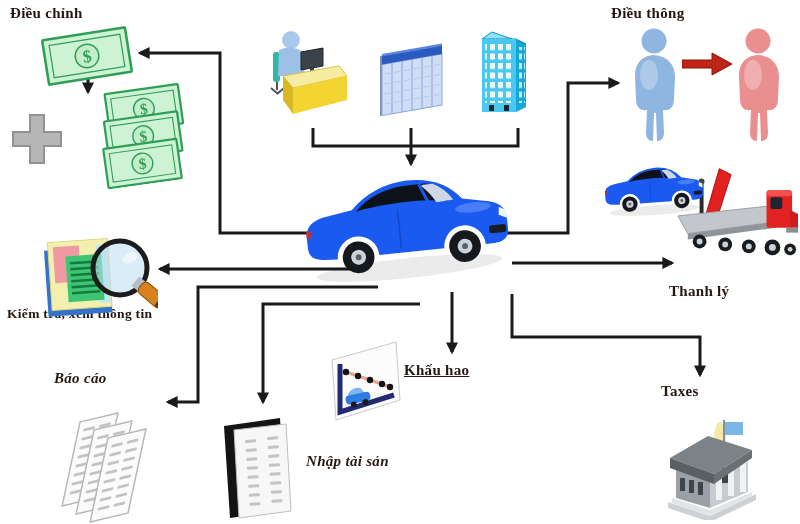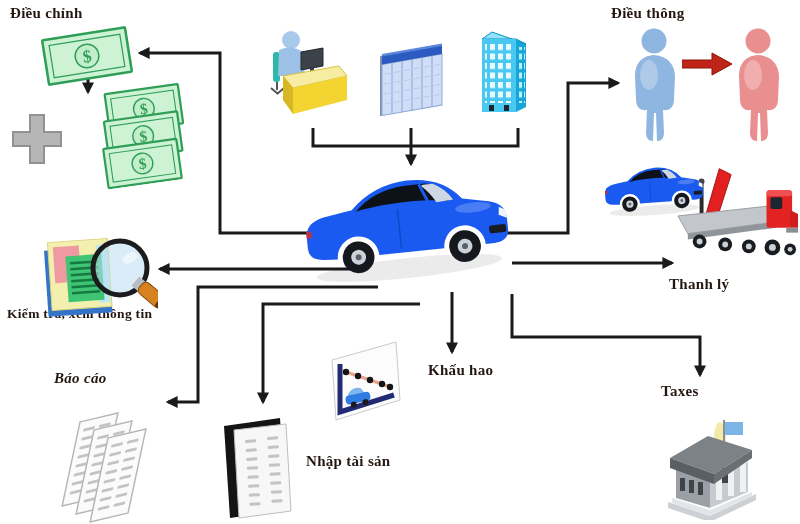--- a/index.html
+++ b/index.html
@@ -99,24 +99,24 @@
     <path d="M362,269 L160,269" marker-end="url(#ah)"></path>
     <path d="M378,287 L198,287 L198,402 L168,402" marker-end="url(#ah)"></path>
     <path d="M420,304 L263,304 L263,402" marker-end="url(#ah)"></path>
     <path d="M452,292 L452,352" marker-end="url(#ah)"></path>
     <path d="M512,294 L512,337 L700,337 L700,375" marker-end="url(#ah)"></path>
   </svg>
 
   <div class="lbl" style="left:10px;top:5px;">Điều chỉnh</div>
   <div class="lbl" style="left:611px;top:5px;">Điều thông</div>
   <div class="lbl small" style="left:7px;top:306px;">Kiểm tra, xem thông tin</div>
-  <div class="lbl" style="left:669px;top:276px;">Thanh lý</div>
+  <div class="lbl" style="left:669px;top:283px;">Thanh lý</div>
   <div class="lbl" style="left:54px;top:370px;font-style:italic;">Báo cáo</div>
-  <div class="lbl" style="left:428px;top:362px;">Khấu hao</div>
-  <div class="lbl" style="left:306px;top:453px;">Nhập tài sản</div>
+  <div class="lbl" style="left:404px;top:362px;text-decoration:underline;">Khấu hao</div>
+  <div class="lbl" style="left:306px;top:453px;font-style:italic;">Nhập tài sản</div>
   <div class="lbl" style="left:661px;top:383px;text-align:right;">Taxes</div>
 
   <div class="icon" style="left:40px;top:24px;">
     <svg class="tilt-n9" width="94" height="64" viewBox="0 0 92 62">
         <use href="#billSym"></use>
       </svg>
   </div>
   <div class="icon" style="left:8px;top:110px;">
     <svg width="58" height="58" viewBox="0 0 58 58">
       <path d="M22,5 h14 v17 h17 v14 h-17 v17 h-14 v-17 h-17 v-14 h17 Z" fill="#b6b6b6" stroke="#929292" stroke-width="2"></path>

